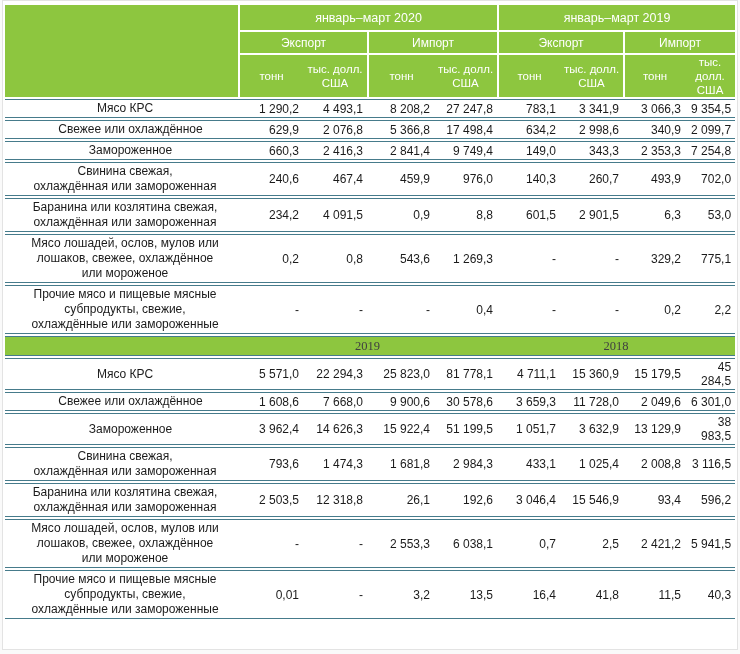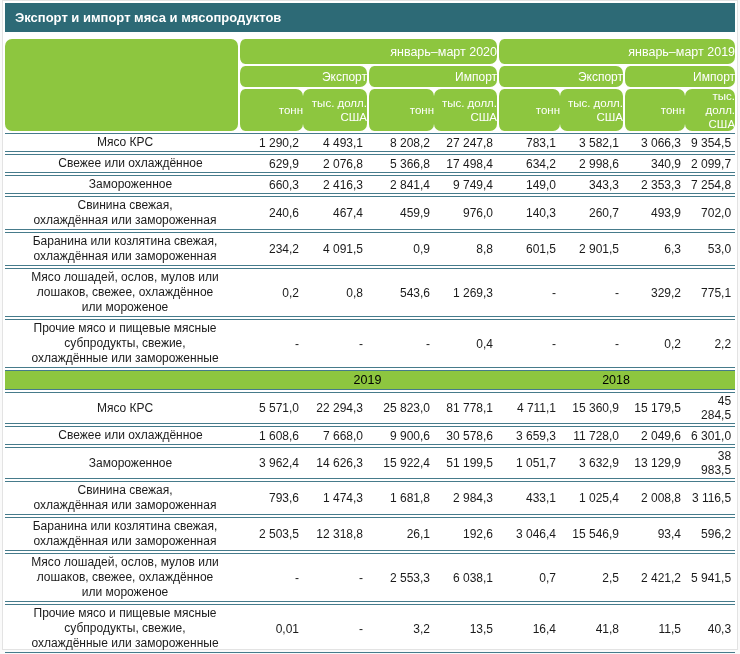--- a/index.html
+++ b/index.html
@@ -1,39 +1,36 @@
 <!DOCTYPE html>
 <html lang="ru"><head>
 <meta charset="utf-8">
 <style>
   html,body{margin:0;padding:0;background:#fafafa;}
   body{width:740px;height:654px;overflow:hidden;font-family:"Liberation Sans",sans-serif;}
   .frame{width:736px;height:650px;margin:0 auto;background:#fff;border:1px solid #e3e3e3;box-sizing:border-box;padding:2px 2px 0 2px;}
   .titlebar{background:#2D6A76;color:#fff;font-weight:bold;font-size:13px;height:29px;line-height:29px;padding-left:10px;margin-bottom:5px;}
   table.data{border-collapse:separate;border-spacing:0 2px;table-layout:fixed;width:730px;font-size:12px;color:#1b1b1b;}
-  thead th{background:#8DC63F;color:#fff;font-weight:normal;text-align:right;vertical-align:middle;padding:0;border-radius:7px;}
+  thead th{background:#8DC63F;color:#fff;font-weight:normal;text-align:center;vertical-align:middle;padding:0;}
   th.corner{background:#8DC63F;}
   th.grp{height:25px;font-size:12.5px;border-left:2px solid #fff;}
   th.sub{height:21px;font-size:12px;}
   th.unit{height:31px;font-size:11.5px;line-height:14px;white-space:pre-line;}
   .bl{border-left:2px solid #fff;}
   tbody.rows td{border-top:1px solid #467B8B;border-bottom:1px solid #467B8B;vertical-align:middle;padding-top:1px;padding-bottom:1px;}
   td.lbl{text-align:center;padding-left:8px;white-space:pre-line;line-height:15px;}
   td.ind{padding-left:19px;margin-top:12px;}
   td.num{text-align:right;padding-right:4px;}
-  tbody.bandbody td{background:#8DC63F;color:#000000;text-align:center;font-size:12.5px;height:18px;border-top:1px solid #467B8B;border-bottom:1px solid #467B8B;padding:0;}
+  tbody.bandbody td{background:#8DC63F;color:#404040;text-align:center;font-size:12.5px;height:18px;border-top:1px solid #467B8B;border-bottom:1px solid #467B8B;padding:0;font-family:Liberation Serif, serif;}
 </style>
 </head>
 <body>
 
 <div class="frame">
 
-  <div class="titlebar">
-    <span>Экспорт и импорт мяса и мясопродуктов</span>
-  </div>
 
   <table class="data">
     <colgroup>
       <col style="width:233px">
         <col style="width:65px">
         <col style="width:64px">
         <col style="width:67px">
         <col style="width:63px">
       <col style="width:63px">
         <col style="width:63px">
@@ -69,21 +66,21 @@
     </thead>
 
     <tbody class="rows">
         <tr>
           <td class="lbl">Мясо КРС</td>
           <td class="num">1 290,2</td>
           <td class="num">4 493,1</td>
           <td class="num">8 208,2</td>
           <td class="num">27 247,8</td>
           <td class="num">783,1</td>
-          <td class="num">3 582,1</td>
+          <td class="num">3 341,9</td>
           <td class="num">3 066,3</td>
           <td class="num">9 354,5</td>
         </tr>
         <tr>
           <td class="lbl ind">Свежее или охлаждённое</td>
           <td class="num">629,9</td>
           <td class="num">2 076,8</td>
           <td class="num">5 366,8</td>
           <td class="num">17 498,4</td>
           <td class="num">634,2</td>

